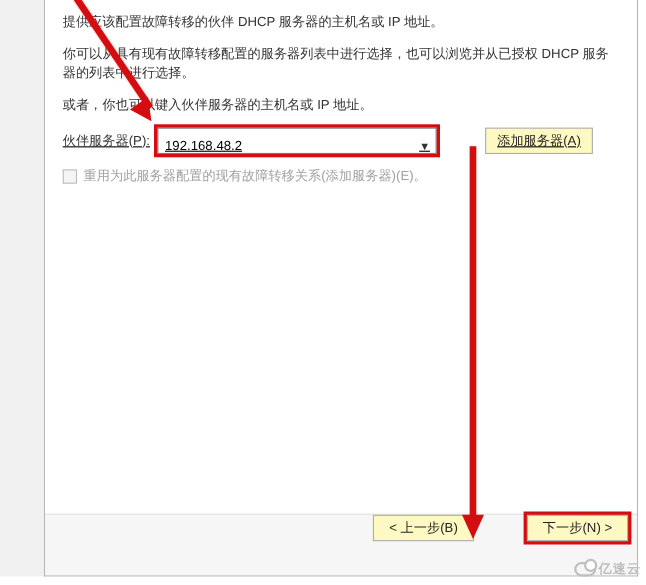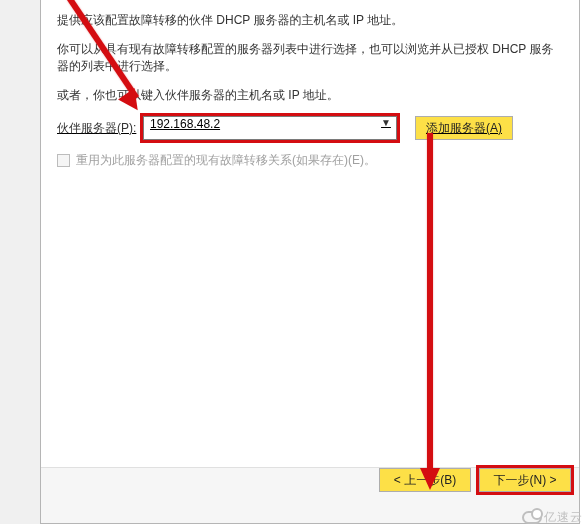--- a/index.html
+++ b/index.html
@@ -31,43 +31,44 @@
     .form-row {
       display: flex;
       align-items: center;
       margin-top: 4px;
       margin-bottom: 12px;
       text-decoration: underline;
     }
     .lbl { width: 86px; color: #333; }
     .combo {
       display: flex;
-      align-items: flex-start;
+      align-items: flex-end;
       width: 254px;
       height: 24px;
       background: #fff;
       border: 1px solid #7a7a7a;
       outline: 3px solid #d40d11;
-      margin-right: 18px;
+      margin-right: 4px;
       padding-left: 6px;
     }
     .combo span:first-child { flex: 1; font-size: 12px; }
     .combo .arrow { width: 12px; text-align: center; font-size: 10px; color: #333; margin-right:4px; }
     .btn {
       display: inline-flex;
       justify-content: center;
       align-items: center;
       height: 24px;
       min-width: 92px;
       padding: 0 10px;
-      background: #fde047;
+      background: #fef9c3;
       border: 1px solid #adadad;
       font-size: 12px;
       color: #222;
       cursor: default;
+      margin-left: 40px;
     }
     .chk-row {
       display: flex;
       align-items: center;
       color: #a0a0a0;
       margin-top: 4px;
     }
     .chk {
       width: 13px; height: 13px;
       border: 1px solid #bcbcbc;
@@ -89,21 +90,21 @@
     .left-strip {
       position: absolute;
       left: 0; top: 0; width: 40px; height: 524px;
       background: #f0f0f0;
     }
     .watermark {
       position: absolute;
       right: 4px; bottom: 6px;
       font-size: 12px;
       color: #bfbfbf;
-      font-weight: normal;
+      font-weight: bold;
       display: flex;
       align-items: center;
       gap: 2px;
       letter-spacing: 1px;
     }
     .watermark .cloud {
       width: 20px; height: 13px;
       border: 2px solid #bfbfbf;
       border-radius: 10px;
       position: relative;
@@ -147,21 +148,21 @@
         <span>192.168.48.2</span>
         <span class="arrow">▼</span>
       </div>
       <div class="btn">
         <span>添加服务器(A)</span>
       </div>
     </div>
 
     <div class="chk-row">
       <div class="chk"></div>
-      <span>重用为此服务器配置的现有故障转移关系(如果存在)(E)。</span>
+      <span>重用为此服务器配置的现有故障转移关系(添加服务器)(E)。</span>
     </div>
   </div>
 
   <div class="button-bar">
     <div class="btn">
       <span>&lt; 上一步(B)</span>
     </div>
     <div class="btn btn-next">
       <span>下一步(N) &gt;</span>
     </div>

